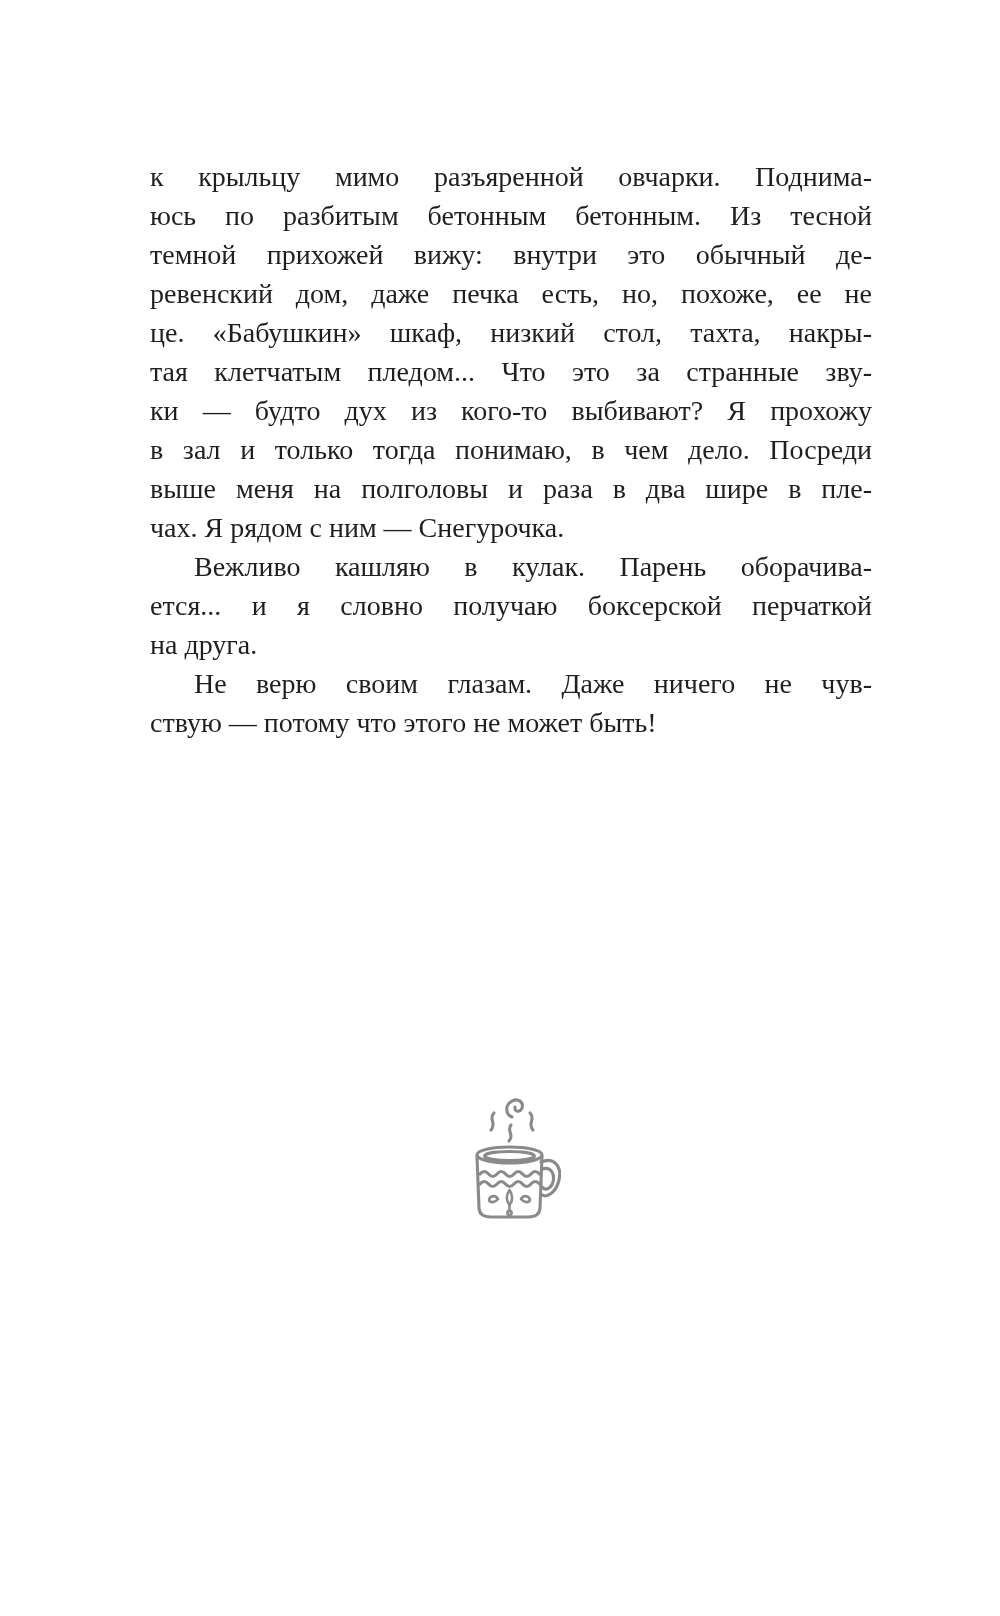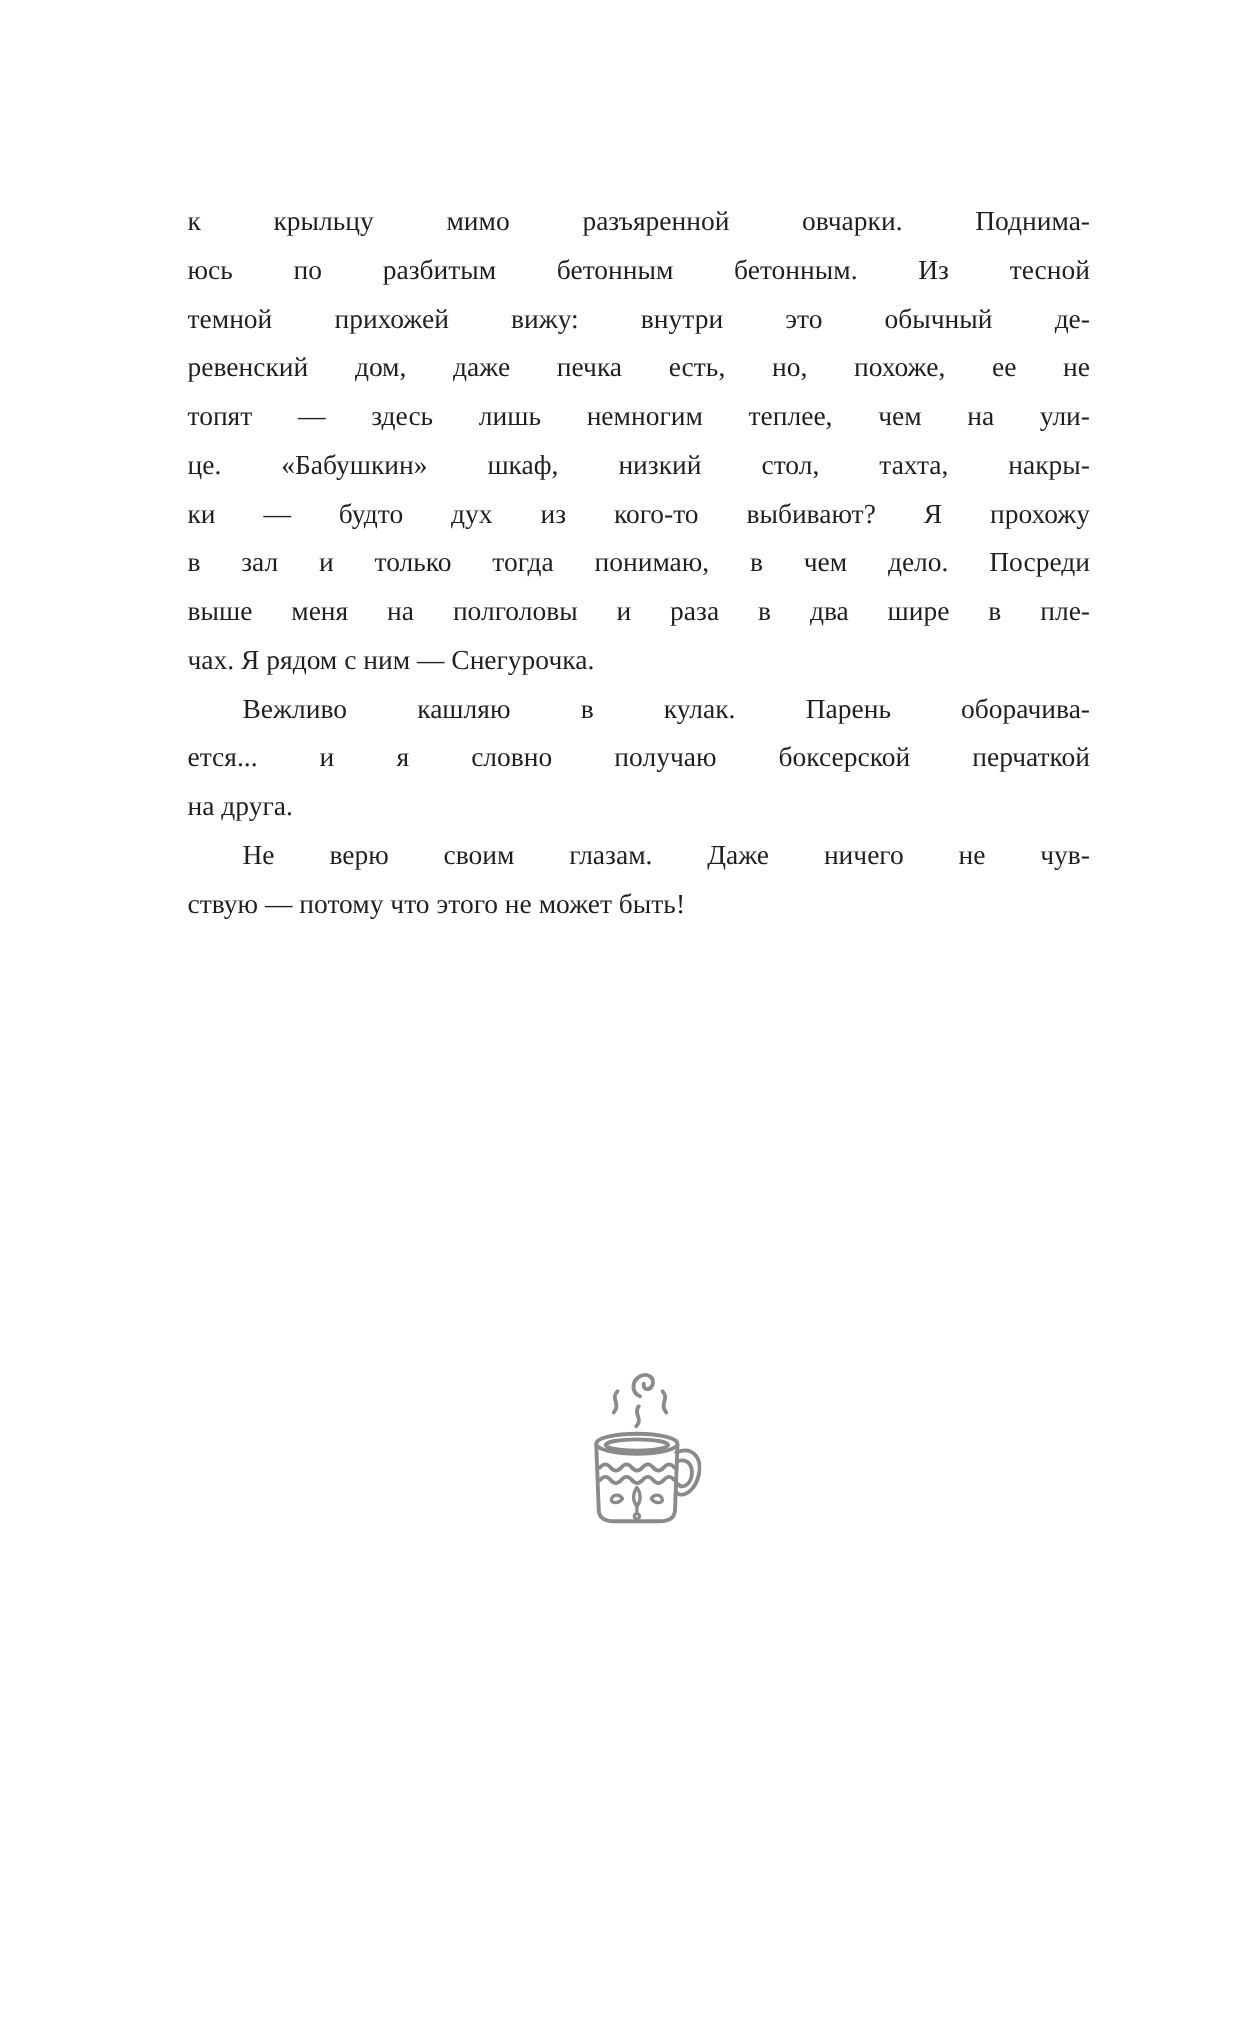--- a/index.html
+++ b/index.html
@@ -10,21 +10,21 @@
     background: #ffffff;
     font-family: "Liberation Serif", serif;
     color: #1f1f1f;
     overflow: hidden;
   }
   .textblock {
     position: absolute;
     left: 150px;
     top: 157px;
     width: 722px;
-    font-size: 22px;
+    font-size: 28px;
     line-height: 39px;
   }
   .line { height: 39px; overflow: visible; }
   .j { text-align: justify; text-align-last: justify; }
   .last { text-align: center; text-align-last: left; }
   .ind { text-indent: 44px; }
   .vignette {
     position: absolute;
     left: 461px;
     top: 1096px;
@@ -36,22 +36,22 @@
 </head>
 <body>
 
 <div class="page">
 
   <div class="textblock">
     <div class="line j">к крыльцу мимо разъяренной овчарки. Поднима-</div>
     <div class="line j">юсь по разбитым бетонным бетонным. Из тесной</div>
     <div class="line j">темной прихожей вижу: внутри это обычный де-</div>
     <div class="line j">ревенский дом, даже печка есть, но, похоже, ее не</div>
-    <div class="line j">топят — здесь лишь немногим теплее, чем на ули-</div>
     <div class="line j">це. «Бабушкин» шкаф, низкий стол, тахта, накры-</div>
+    <div class="line j">тая клетчатым пледом... Что это за странные зву-</div>
     <div class="line j">ки — будто дух из кого-то выбивают? Я прохожу</div>
     <div class="line j">в зал и только тогда понимаю, в чем дело. Посреди</div>
     <div class="line j">выше меня на полголовы и раза в два шире в пле-</div>
     <div class="line last">чах. Я рядом с ним — Снегурочка.</div>
     <div class="line j ind">Вежливо кашляю в кулак. Парень оборачива-</div>
     <div class="line j">ется... и я словно получаю боксерской перчаткой</div>
     <div class="line last">на друга.</div>
     <div class="line j ind">Не верю своим глазам. Даже ничего не чув-</div>
     <div class="line last">ствую — потому что этого не может быть!</div>
   </div>

